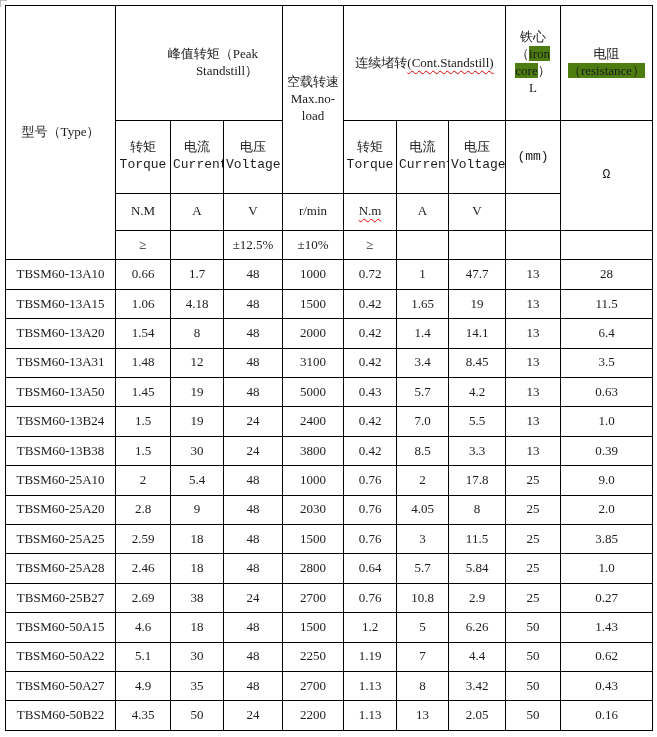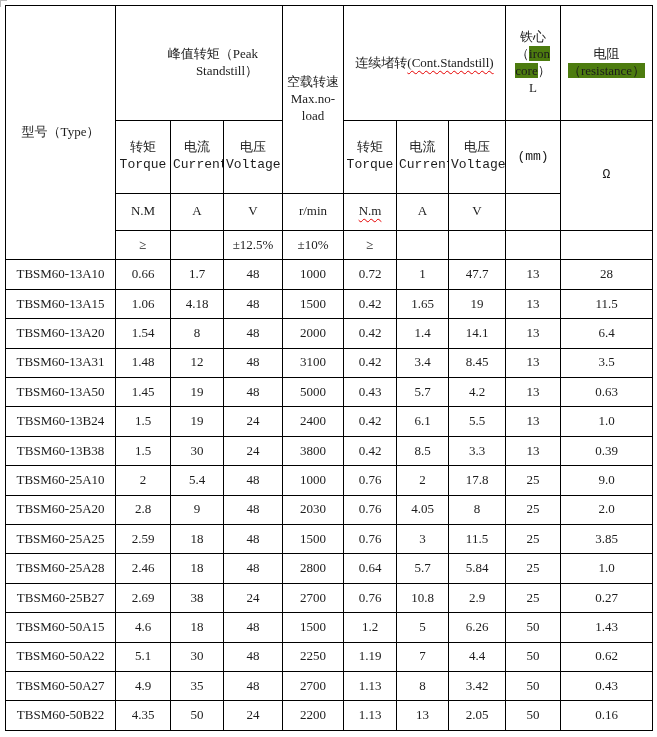--- a/index.html
+++ b/index.html
@@ -234,21 +234,21 @@
           <td>13</td>
           <td>0.63</td>
         </tr>
         <tr>
           <td>TBSM60-13B24</td>
           <td>1.5</td>
           <td>19</td>
           <td>24</td>
           <td>2400</td>
           <td>0.42</td>
-          <td>6.1</td>
+          <td>7.0</td>
           <td>5.5</td>
           <td>13</td>
           <td>1.0</td>
         </tr>
         <tr>
           <td>TBSM60-13B38</td>
           <td>1.5</td>
           <td>30</td>
           <td>24</td>
           <td>3800</td>

